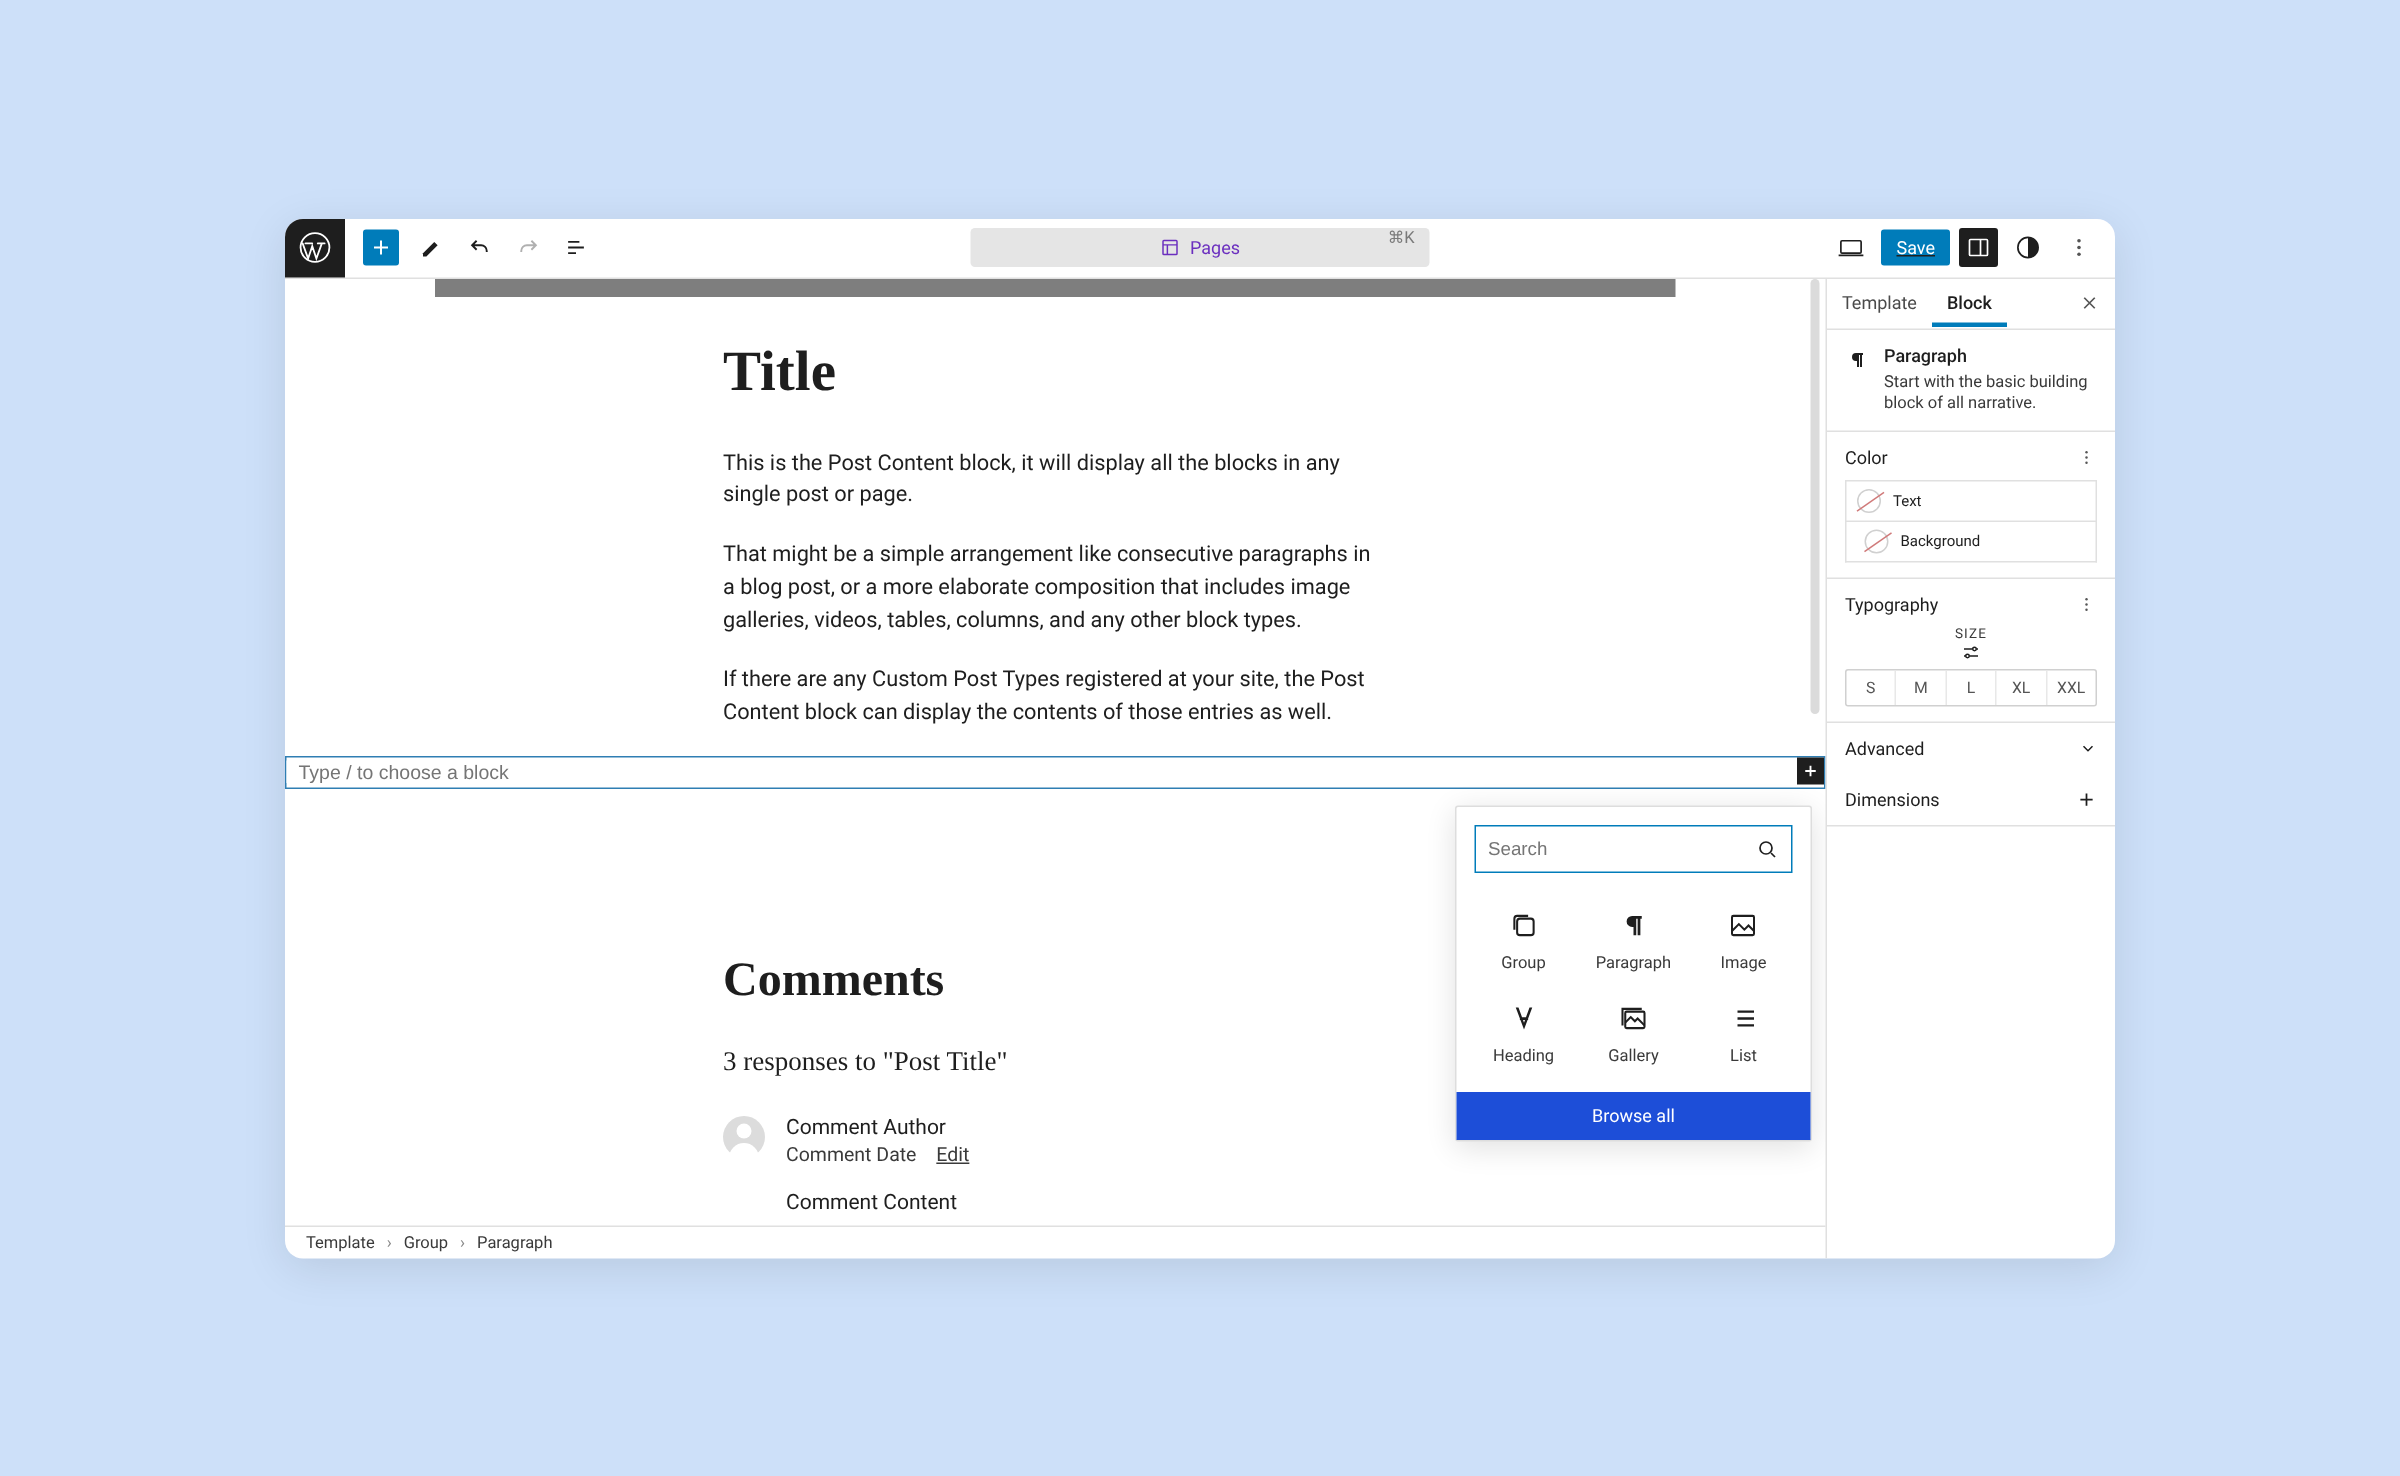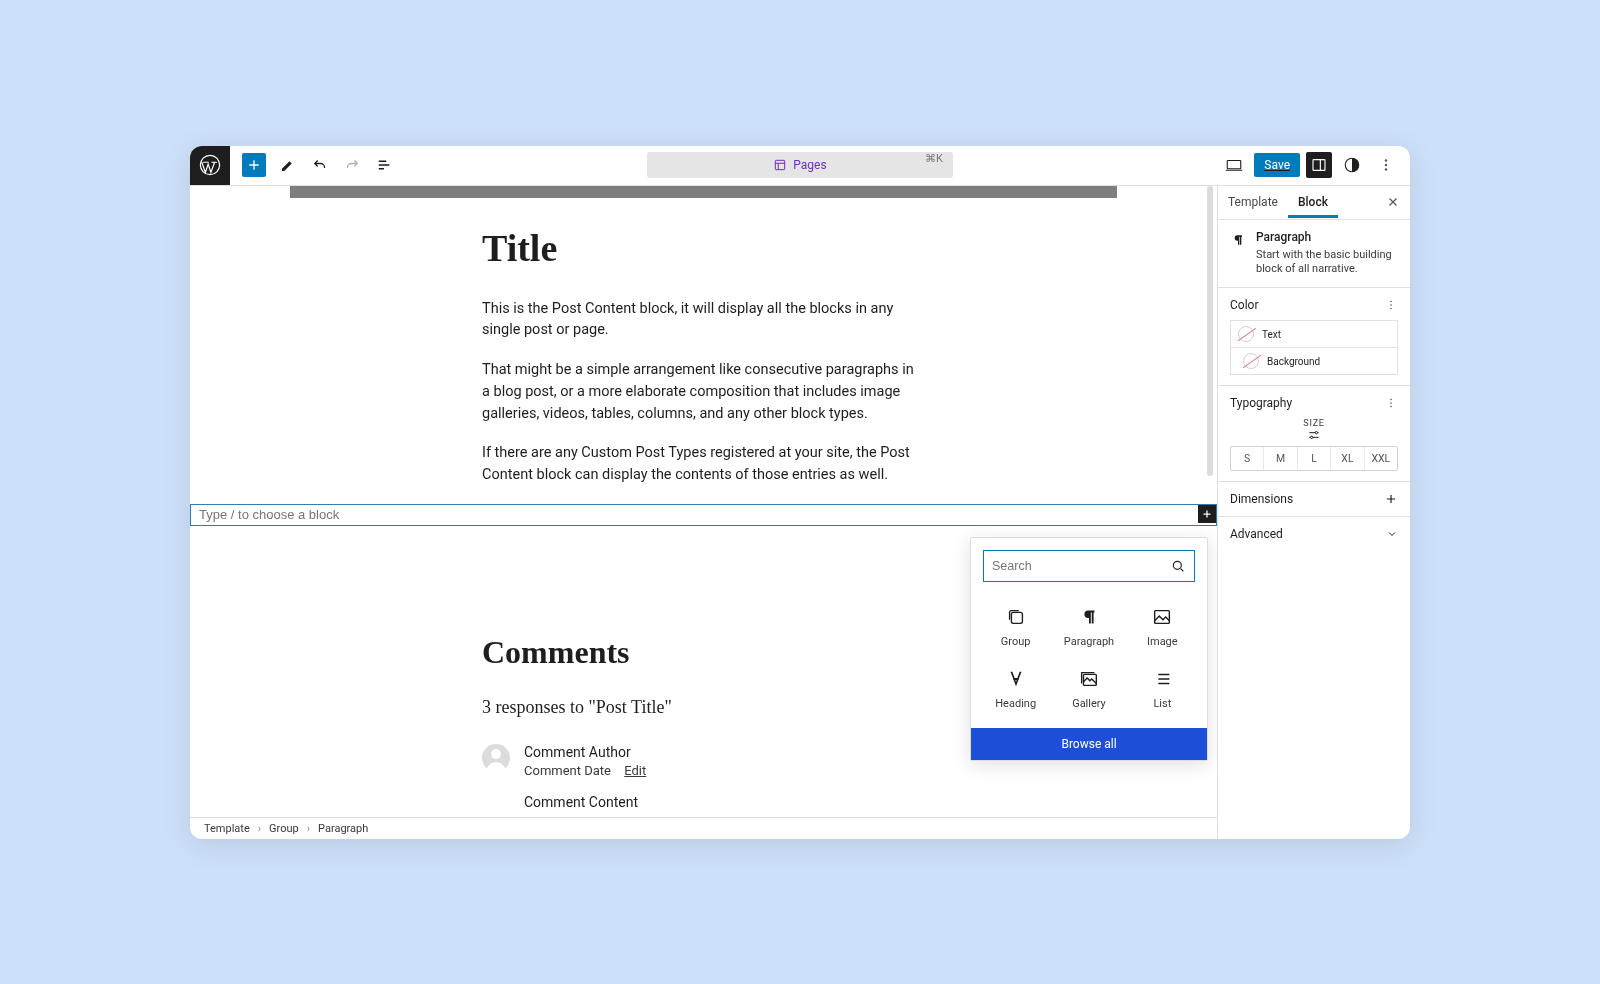--- a/index.html
+++ b/index.html
@@ -633,34 +633,34 @@
         </div>
         <div class="size-btns">
           <div class="size-btn">S</div>
           <div class="size-btn">M</div>
           <div class="size-btn">L</div>
           <div class="size-btn">XL</div>
           <div class="size-btn">XXL</div>
         </div>
       </div>
 
+      <div class="panel" style="border-bottom:none;">
+        <div class="panel-header collapsed">
+          <span>Advanced</span>
+          <svg width="12" height="12" viewBox="0 0 24 24" fill="none" stroke="#1e1e1e" stroke-width="2">
+              <path d="M6 9l6 6 6-6"></path>
+            </svg>
+        </div>
+      </div>
+
       <div class="panel">
         <div class="panel-header collapsed">
           <span>Dimensions</span>
           <svg width="14" height="14" viewBox="0 0 24 24" stroke="#1e1e1e" stroke-width="2">
               <path d="M12 5v14M5 12h14"></path>
             </svg>
         </div>
       </div>
 
-      <div class="panel" style="border-bottom:none;">
-        <div class="panel-header collapsed">
-          <span>Advanced</span>
-          <svg width="12" height="12" viewBox="0 0 24 24" fill="none" stroke="#1e1e1e" stroke-width="2">
-              <path d="M6 9l6 6 6-6"></path>
-            </svg>
-        </div>
-      </div>
-
     </div>
   </div>
 
 </div>
 
 </body></html>

